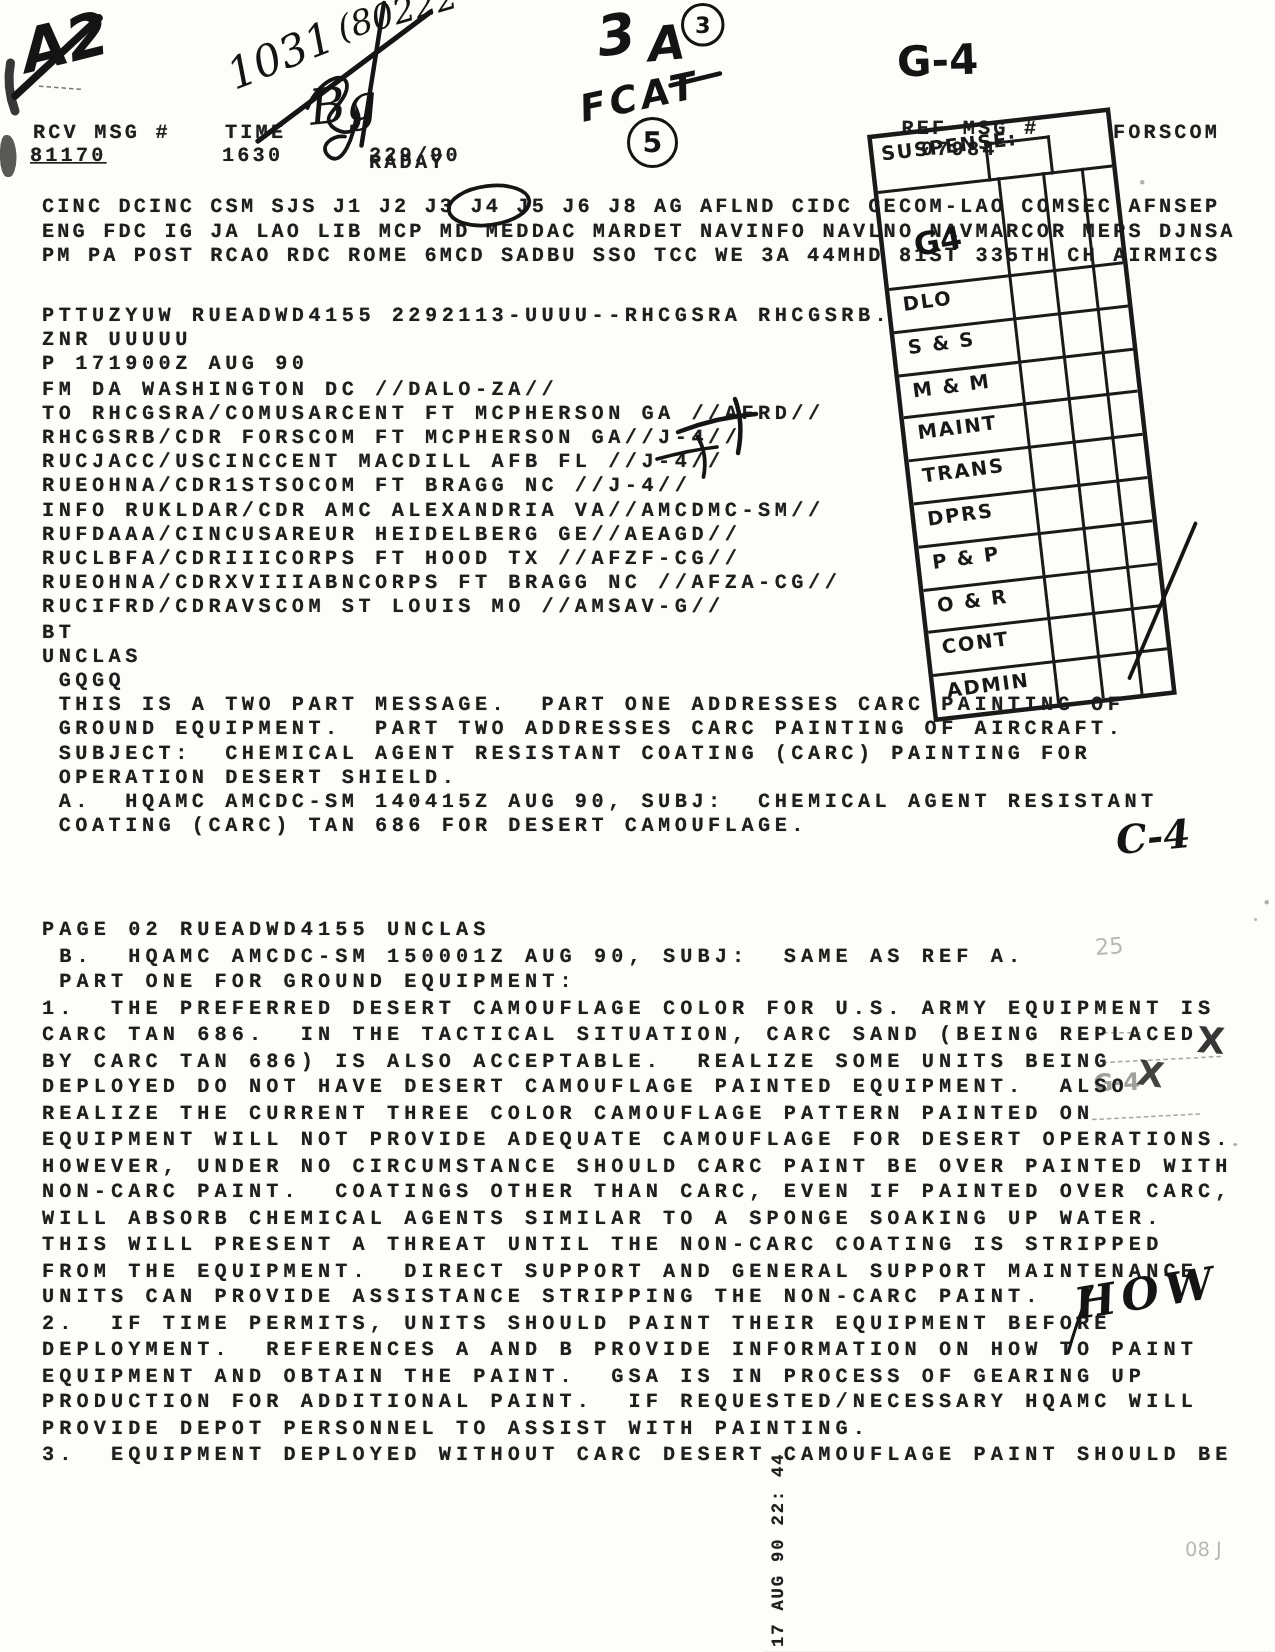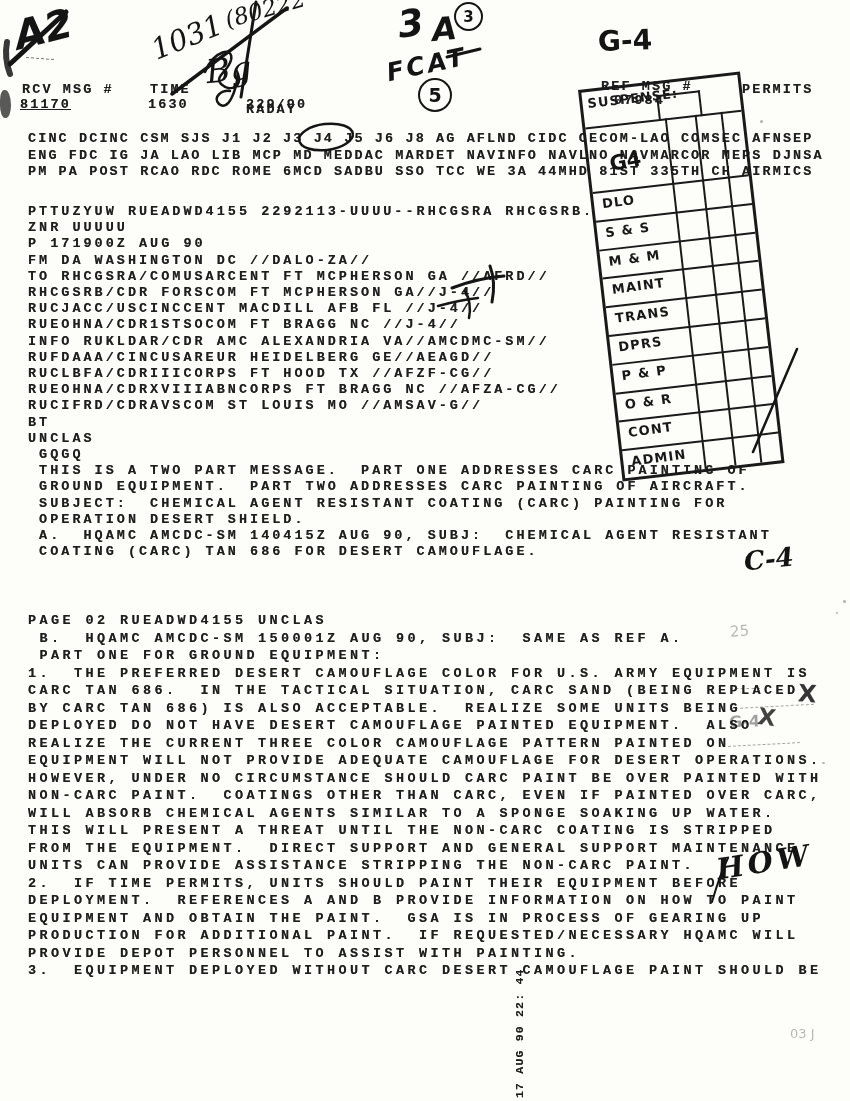--- a/index.html
+++ b/index.html
@@ -42,21 +42,21 @@
   <div class="speck" style="left:760px;top:120px;width:3px;height:3px;"></div>
 
   <div class="typed" style="left:22px;top:82px;">RCV MSG #</div>
   <div class="typed" style="left:20px;top:97px;text-decoration:underline;">81170</div>
   <div class="typed" style="left:150px;top:82px;">TIME</div>
   <div class="typed" style="left:148px;top:97px;">1630</div>
   <div class="typed" style="left:246px;top:82px;margin-top:20px;">RADAY</div>
   <div class="typed" style="left:246px;top:97px;">229/90</div>
   <div class="typed" style="left:601px;top:79px;">REF MSG #</div>
   <div class="typed" style="left:614px;top:93px;">07984</div>
-  <div class="typed" style="left:742px;top:82px;">PERMITS</div>
+  <div class="typed" style="left:742px;top:82px;">FORSCOM</div>
 
   <div class="typed" style="left:28px;top:131px;letter-spacing:2.1px;line-height:16.6px;">CINC DCINC CSM SJS J1 J2 J3 J4 J5 J6 J8 AG AFLND CIDC CECOM-LAO COMSEC AFNSEP
 ENG FDC IG JA LAO LIB MCP MD MEDDAC MARDET NAVINFO NAVLNO NAVMARCOR MEPS DJNSA
 PM PA POST RCAO RDC ROME 6MCD SADBU SSO TCC WE 3A 44MHD 81ST 335TH CH AIRMICS</div>
 
   <div class="typed" style="left:28px;top:204px;letter-spacing:3px;line-height:16.2px;">PTTUZYUW RUEADWD4155 2292113-UUUU--RHCGSRA RHCGSRB.
 ZNR UUUUU
 P 171900Z AUG 90
 FM DA WASHINGTON DC //DALO-ZA//
 TO RHCGSRA/COMUSARCENT FT MCPHERSON GA //AFRD//
@@ -157,21 +157,21 @@
   <div class="circ" style="left:454px;top:2px;width:25px;height:25px;font-size:15px;">3</div>
   <div class="hw" style="left:386px;top:50px;font-size:25px;font-weight:700;font-style:italic;letter-spacing:3px;transform:rotate(-12deg);">FCAT</div>
   <div class="circ" style="left:418px;top:78px;width:30px;height:30px;font-size:19px;">5</div>
   <div class="hw" style="left:598px;top:24px;font-size:28px;font-weight:700;transform:rotate(-2deg);">G-4</div>
   <div class="hw hw-script" style="left:744px;top:544px;font-size:26px;font-weight:600;transform:rotate(-6deg);">C-4</div>
   <div class="hw hw-script" style="left:716px;top:845px;font-size:29px;font-weight:600;letter-spacing:4px;transform:rotate(-9deg);">HOW</div>
   <div class="hw" style="left:730px;top:622px;font-size:15px;opacity:.3;transform:rotate(-4deg);">25</div>
   <div class="hw" style="left:729px;top:712px;font-size:16px;font-weight:700;opacity:.4;transform:rotate(-2deg);">G-4</div>
   <div class="hw" style="left:758px;top:704px;font-size:23px;font-weight:800;opacity:.8;transform:rotate(8deg);">X</div>
   <div class="hw" style="left:798px;top:680px;font-size:24px;font-weight:700;opacity:.85;transform:rotate(4deg);">X</div>
-  <div class="hw" style="left:790px;top:1026px;font-size:13px;opacity:.3;">03 J</div>
+  <div class="hw" style="left:790px;top:1026px;font-size:13px;opacity:.3;">08 J</div>
 
   <div class="dash" style="left:730px;top:706px;width:84px;transform:rotate(-3deg);"></div>
   <div class="dash" style="left:728px;top:744px;width:72px;transform:rotate(-3deg);"></div>
   <div class="dash" style="left:730px;top:688px;width:30px;"></div>
   <div class="dash" style="left:26px;top:58px;width:28px;transform:rotate(4deg);border-top-color:rgba(30,30,30,.6);"></div>
 
   <svg class="overlay" width="850" height="1101" viewBox="0 0 850 1101">
     <g stroke="#151515" fill="none" stroke-linecap="round">
       <path d="M10,64 L66,12" stroke-width="5"></path>
       <path d="M7,42 q-3,16 3,32" stroke-width="6" opacity=".85"></path>

